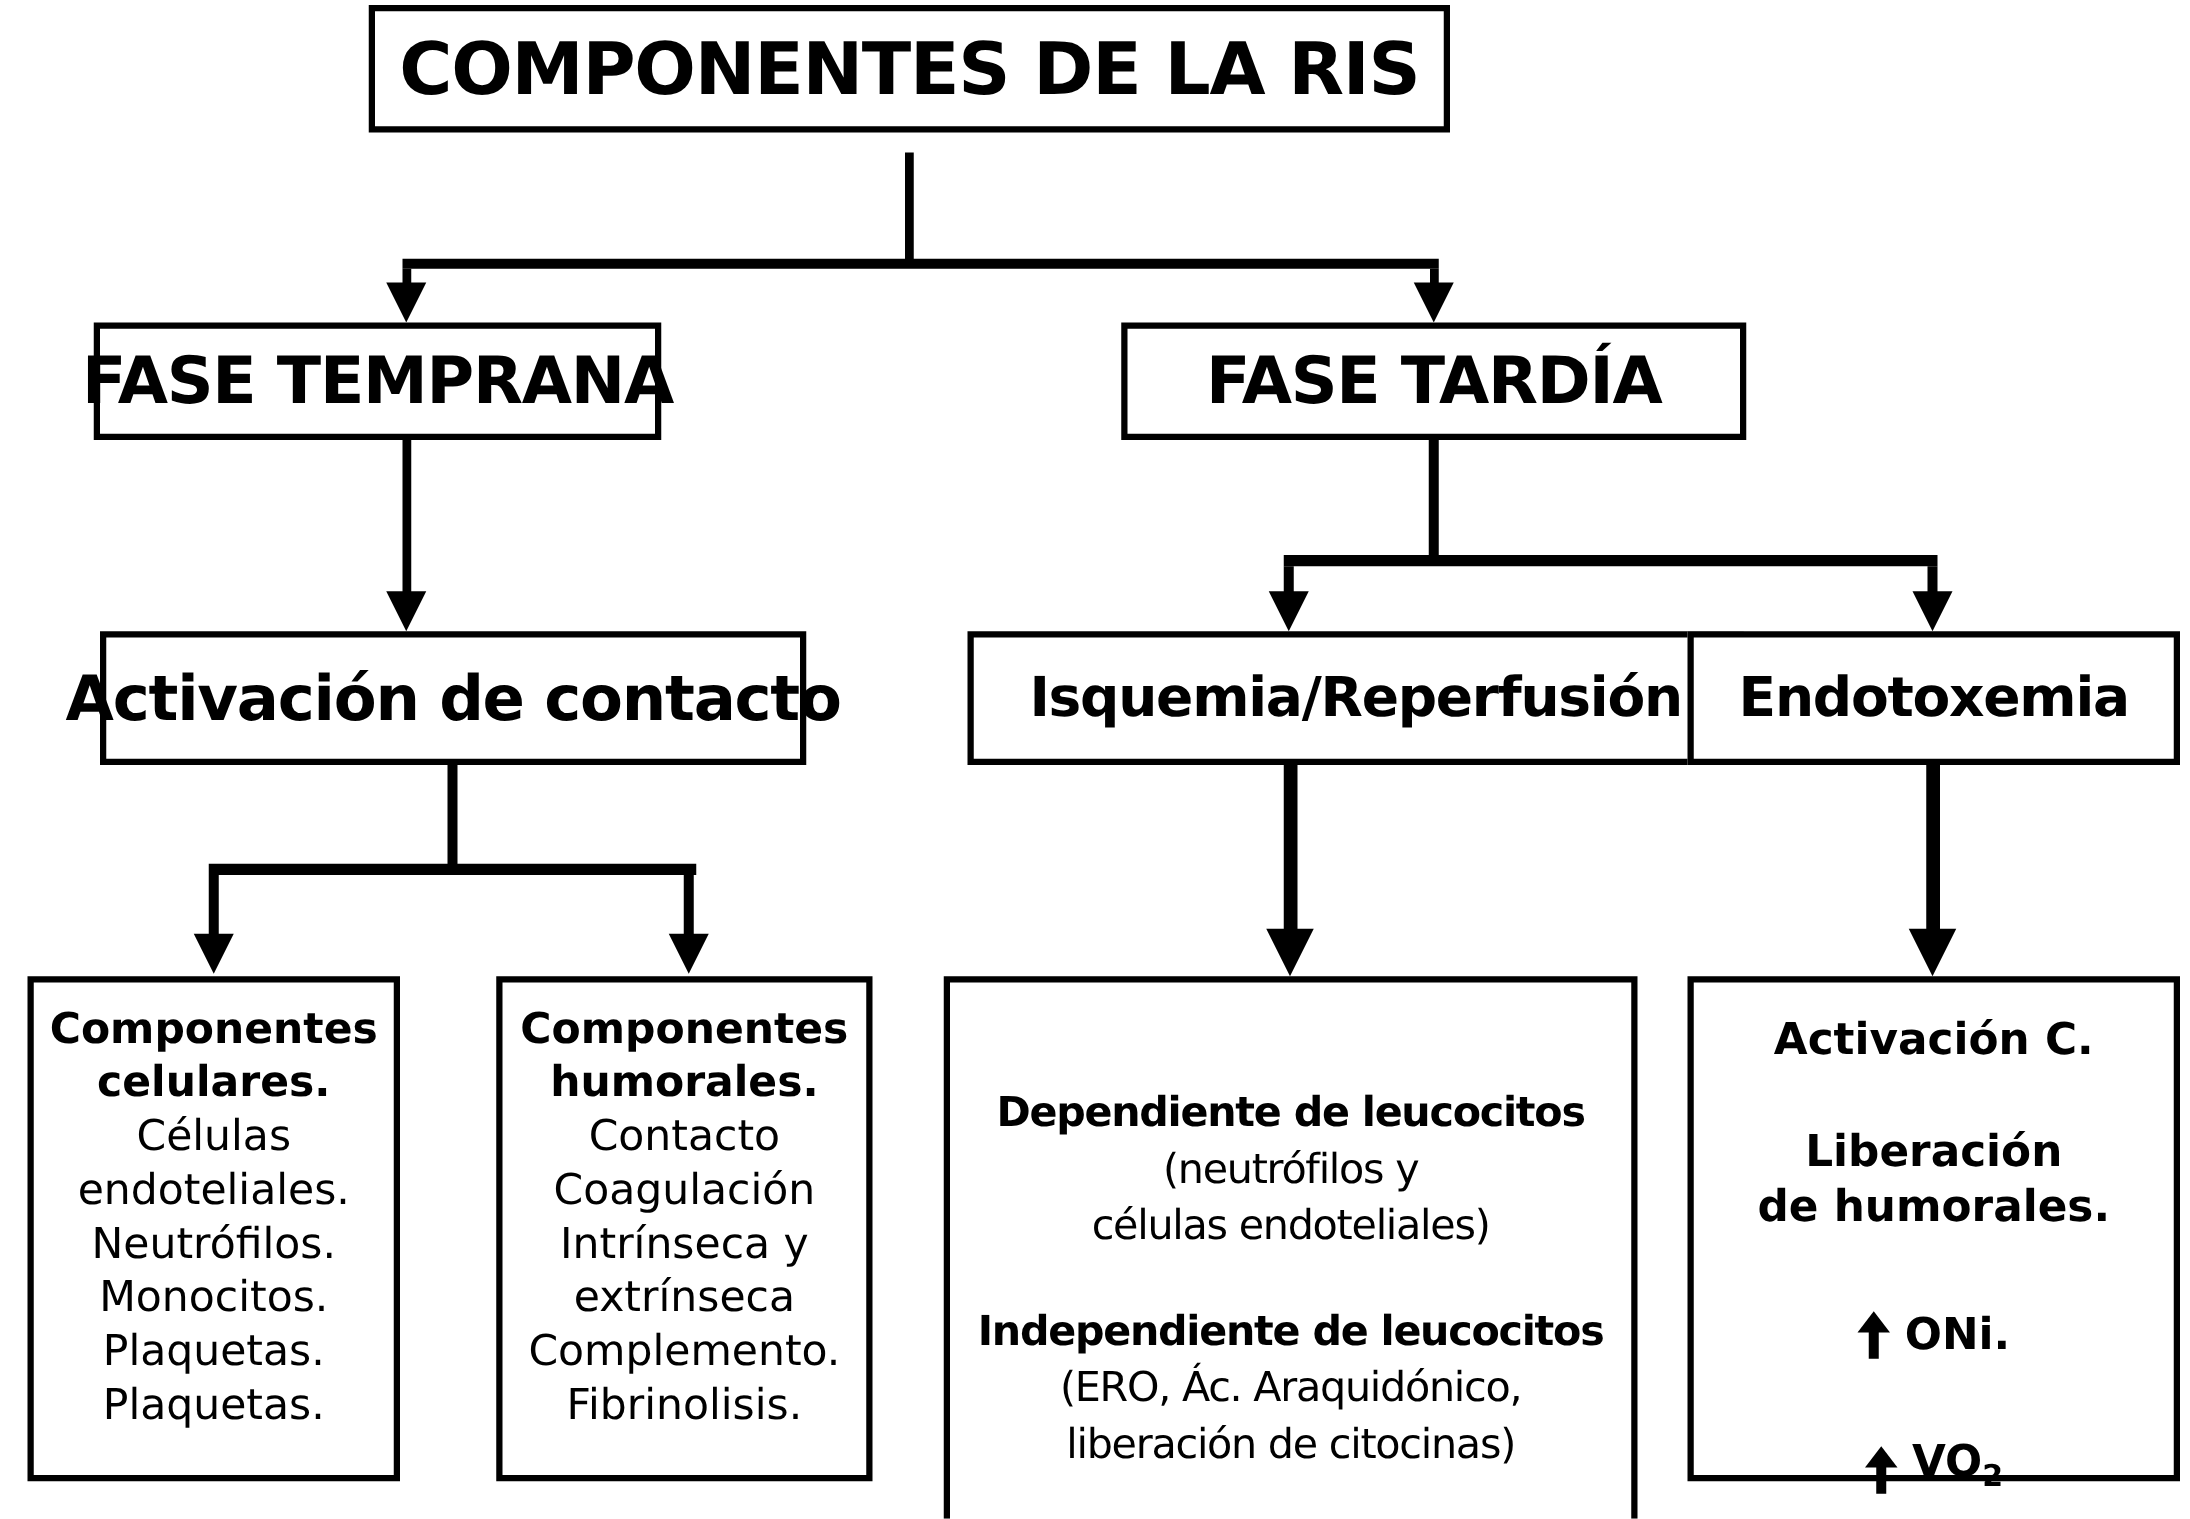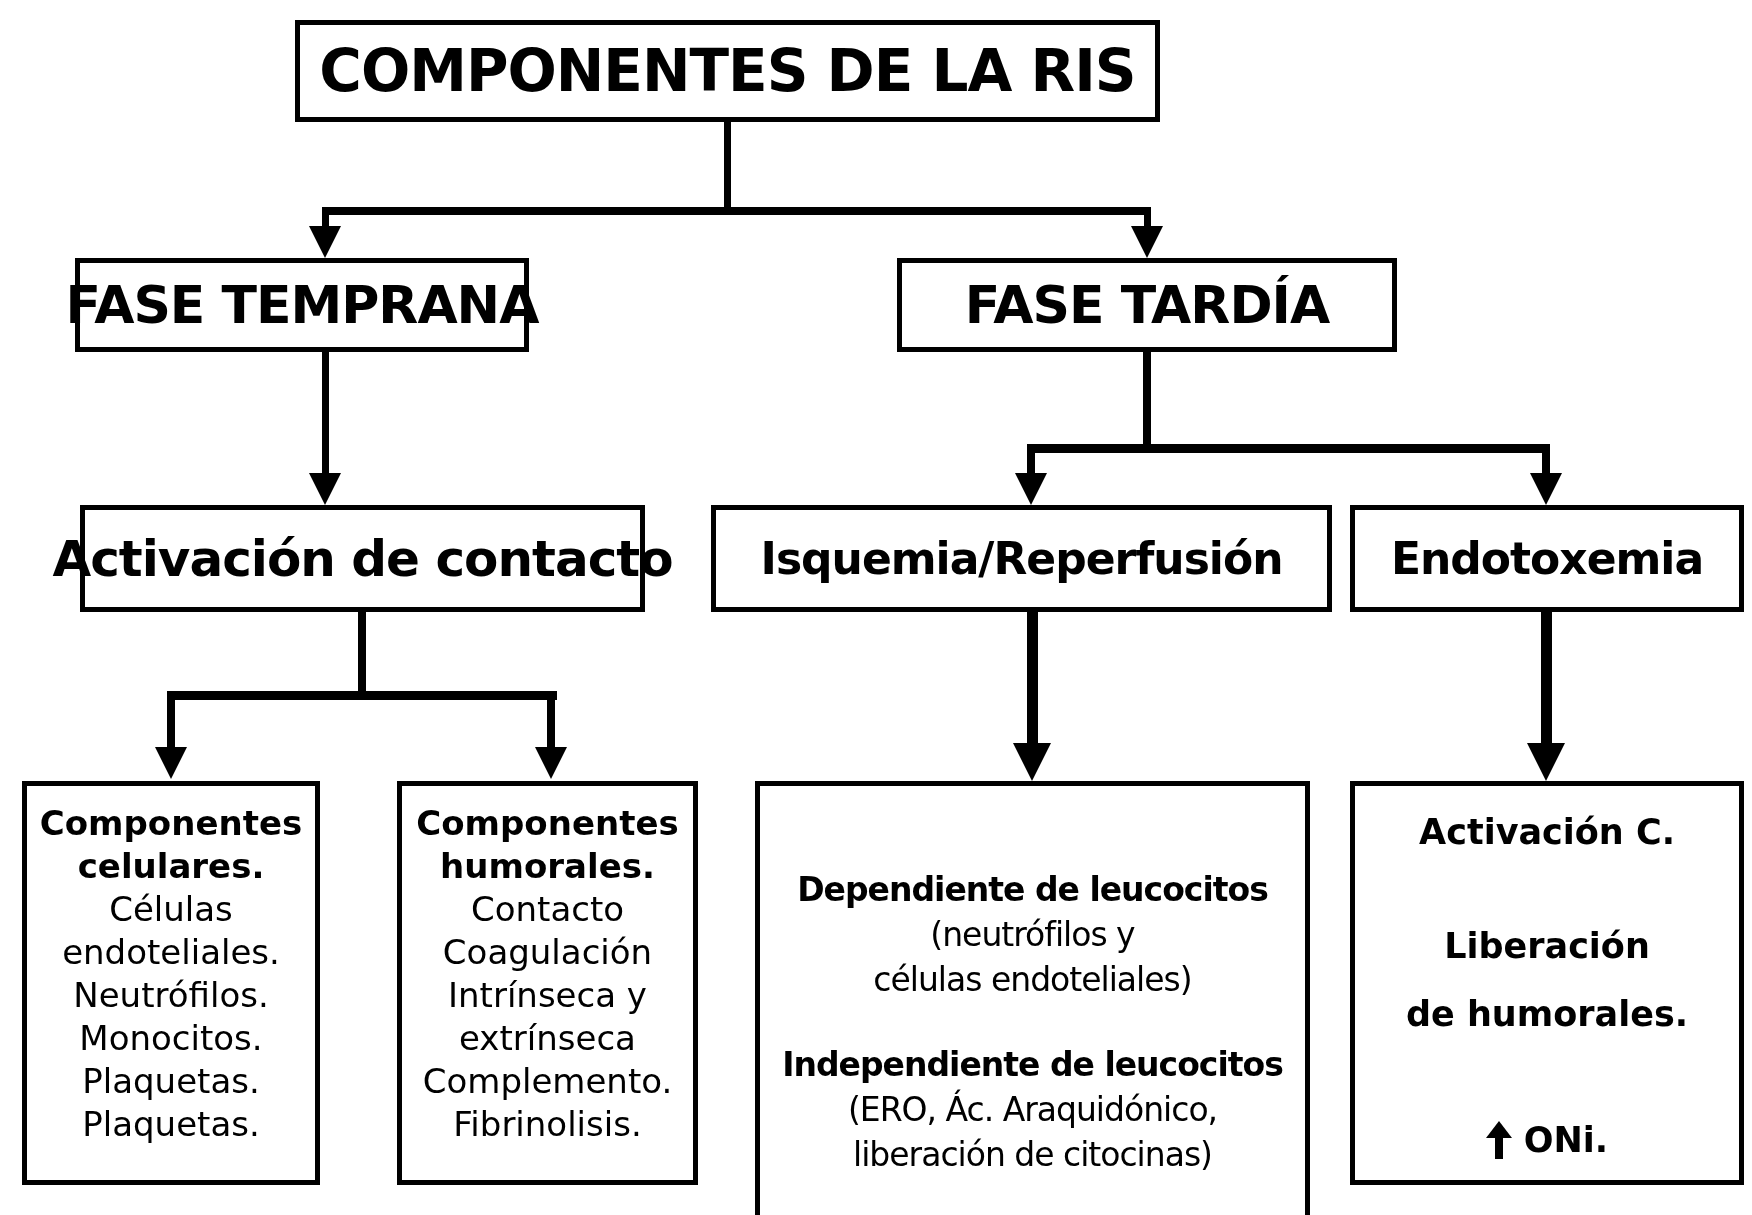--- a/index.html
+++ b/index.html
@@ -48,21 +48,21 @@
     content:"";position:absolute;top:14px;left:50%;transform:translateX(-50%);
     width:8px;height:24px;background:#000;
   }
   .endobox sub{font-size:24px;font-weight:bold;}
 </style>
 </head>
 <body>
 
 <div class="stage">
 
-  <div class="node" style="left:295px;top:20px;width:865px;height:102px;">
+  <div class="node" style="left:295px;top:4px;width:865px;height:102px;">
     <span class="node-label title-label">COMPONENTES DE LA RIS</span>
   </div>
 
   <div class="vline" style="left:724px;top:122px;width:7px;height:89px;"></div>
   <div class="hline" style="left:322px;top:207px;width:829px;height:8px;"></div>
   <div class="vline" style="left:322px;top:215px;width:7px;height:13px;"></div>
   <div class="arrowhead" style="left:309px;top:226px;"></div>
   <div class="vline" style="left:1144px;top:215px;width:7px;height:13px;"></div>
   <div class="arrowhead" style="left:1131px;top:226px;"></div>
 
@@ -79,21 +79,21 @@
   <div class="vline" style="left:1143px;top:352px;width:8px;height:96px;"></div>
   <div class="hline" style="left:1027px;top:444px;width:523px;height:9px;"></div>
   <div class="vline" style="left:1027px;top:453px;width:8px;height:24px;"></div>
   <div class="arrowhead" style="left:1015px;top:473px;"></div>
   <div class="vline" style="left:1542px;top:453px;width:8px;height:24px;"></div>
   <div class="arrowhead" style="left:1530px;top:473px;"></div>
 
   <div class="node" style="left:80px;top:505px;width:565px;height:107px;">
     <span class="node-label sub-label-sm">Activación de contacto</span>
   </div>
-  <div class="node" style="left:711px;top:505px;width:621px;height:107px;">
+  <div class="node" style="left:774px;top:505px;width:621px;height:107px;">
     <span class="node-label sub-label">Isquemia/Reperfusión</span>
   </div>
   <div class="node" style="left:1350px;top:505px;width:394px;height:107px;">
     <span class="node-label sub-label">Endotoxemia</span>
   </div>
 
   <div class="vline" style="left:358px;top:612px;width:8px;height:88px;"></div>
   <div class="hline" style="left:167px;top:691px;width:390px;height:9px;"></div>
   <div class="vline" style="left:167px;top:700px;width:8px;height:48px;"></div>
   <div class="arrowhead" style="left:155px;top:747px;"></div>
@@ -134,21 +134,21 @@
       <div class="line">(neutrófilos y</div>
       <div class="line">células endoteliales)</div>
     </div>
     <div class="sect">
       <div class="line bold">Independiente de leucocitos</div>
       <div class="line">(ERO, Ác. Araquidónico,</div>
       <div class="line">liberación de citocinas)</div>
     </div>
   </div>
 
-  <div class="node endobox" style="left:1350px;top:781px;width:394px;height:404px;gap:24px;">
+  <div class="node endobox" style="left:1350px;top:781px;width:394px;height:404px;">
     <div class="line">Activación C.</div>
     <div class="line gap1">Liberación</div>
     <div class="line">de humorales.</div>
     <div class="arrow-row">
       <span class="up-arrow"></span>
       <span class="line">ONi.</span>
     </div>
     <div class="arrow-row">
       <span class="up-arrow"></span>
       <span class="line"><span>VO</span><sub>2</sub></span>

